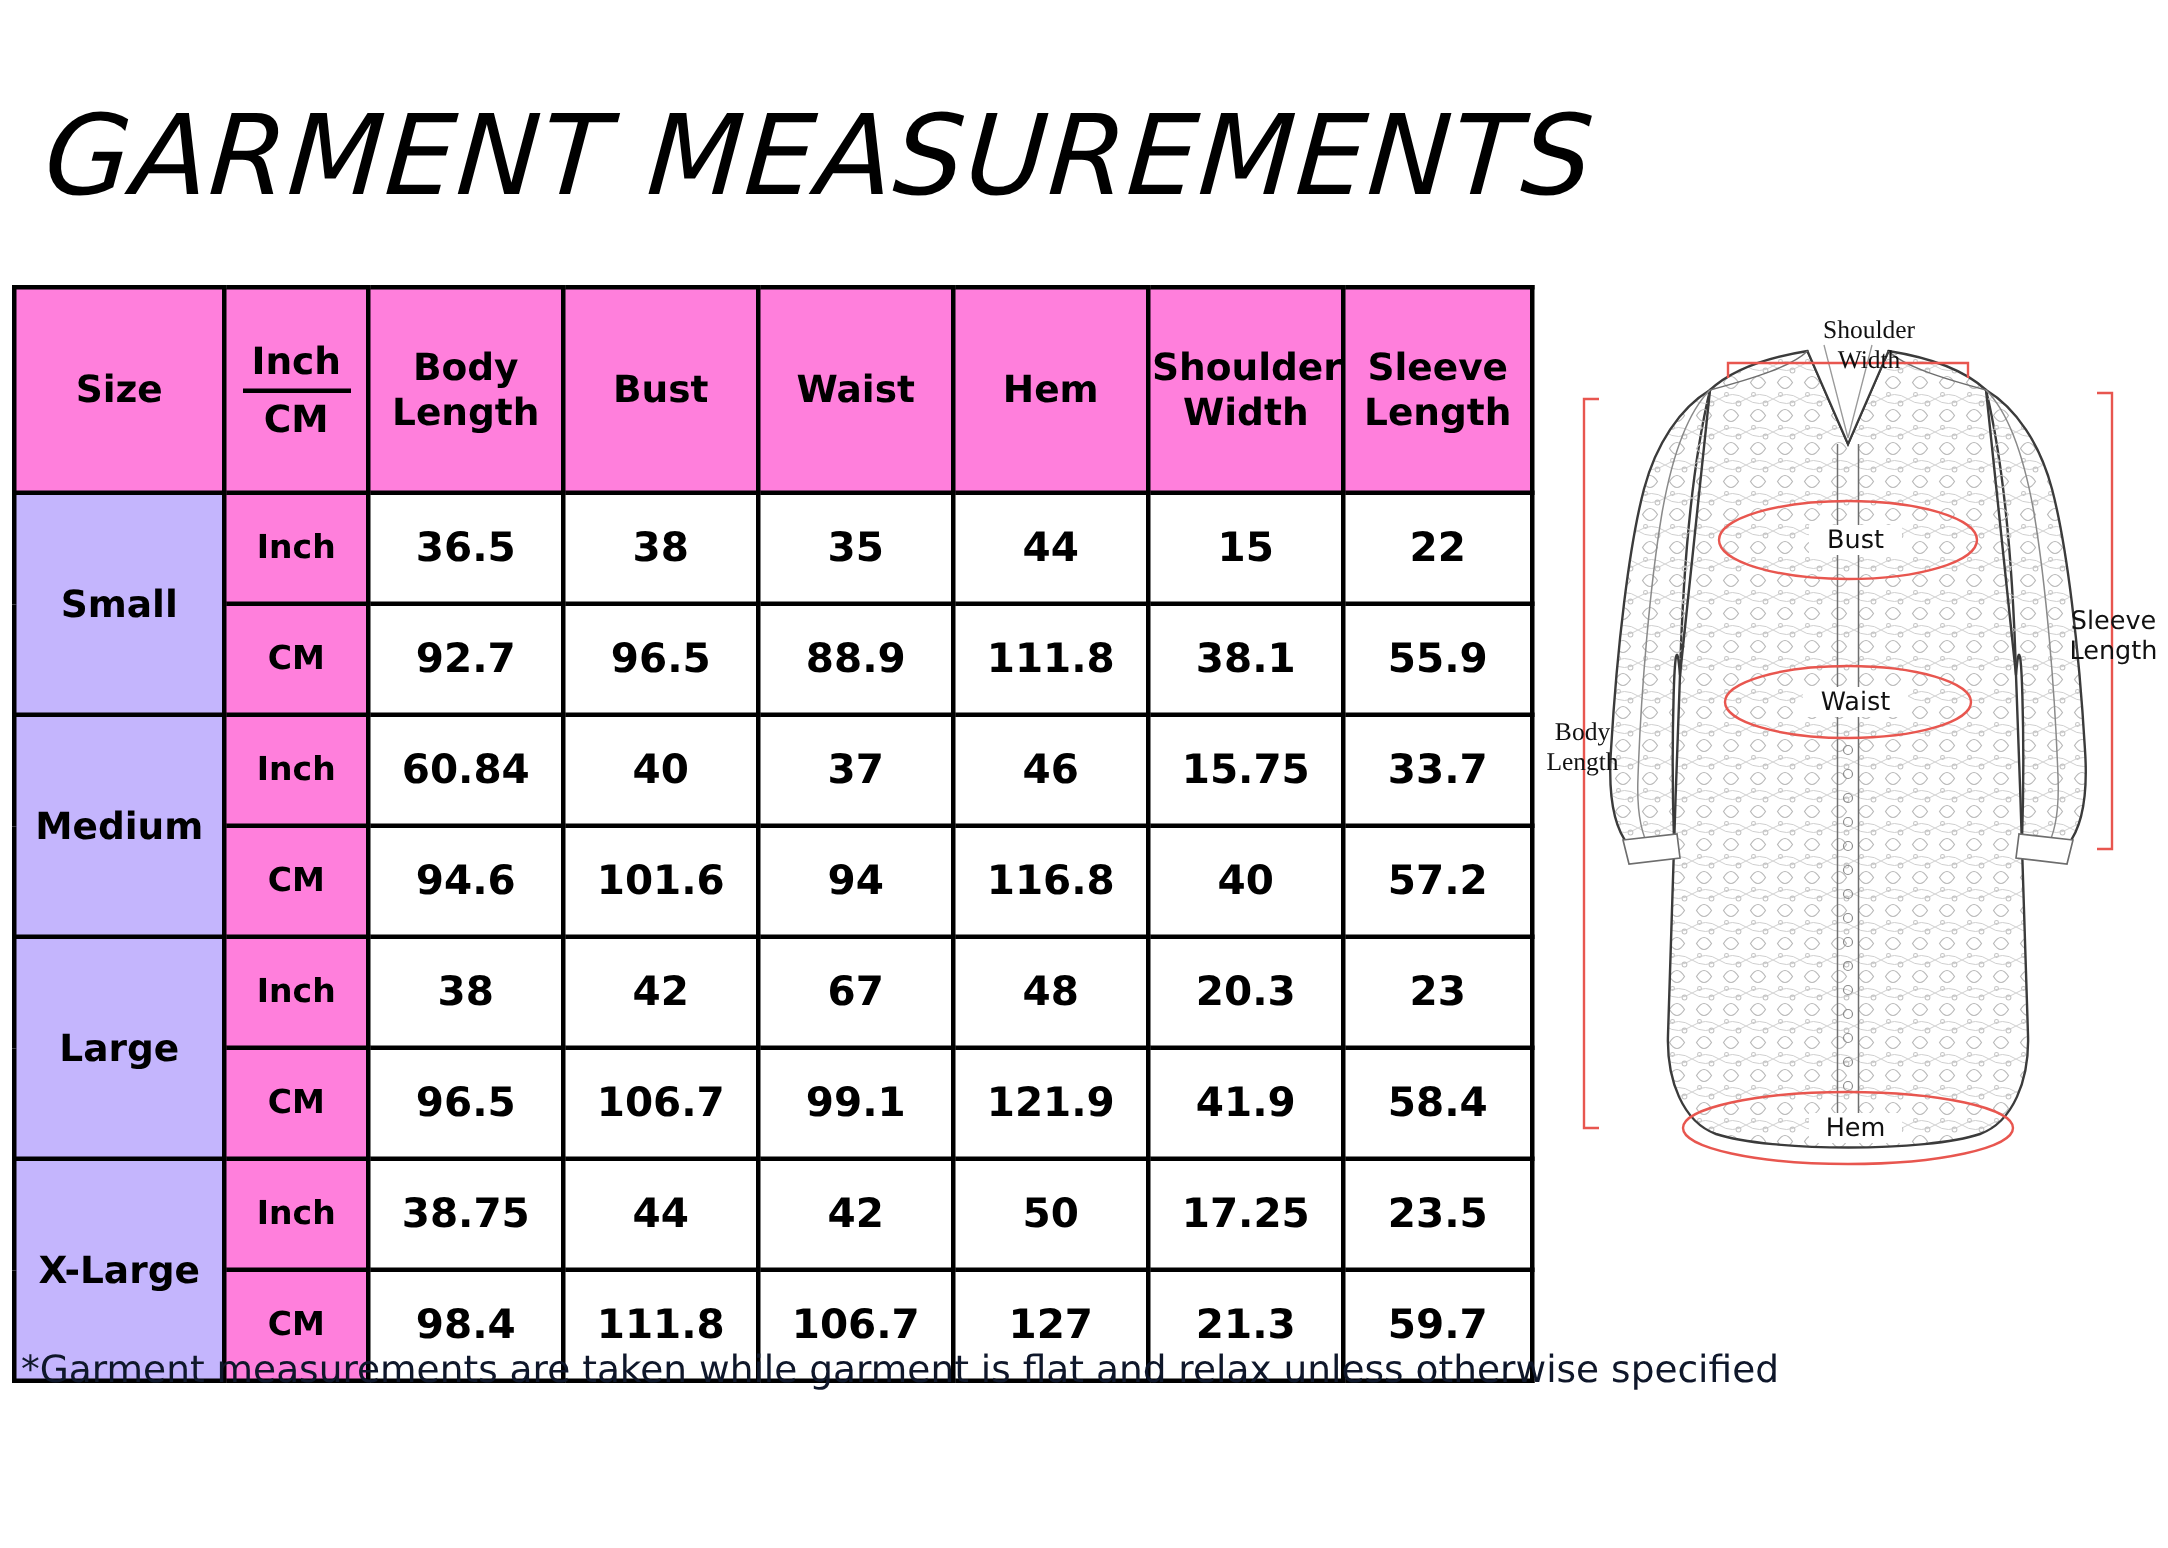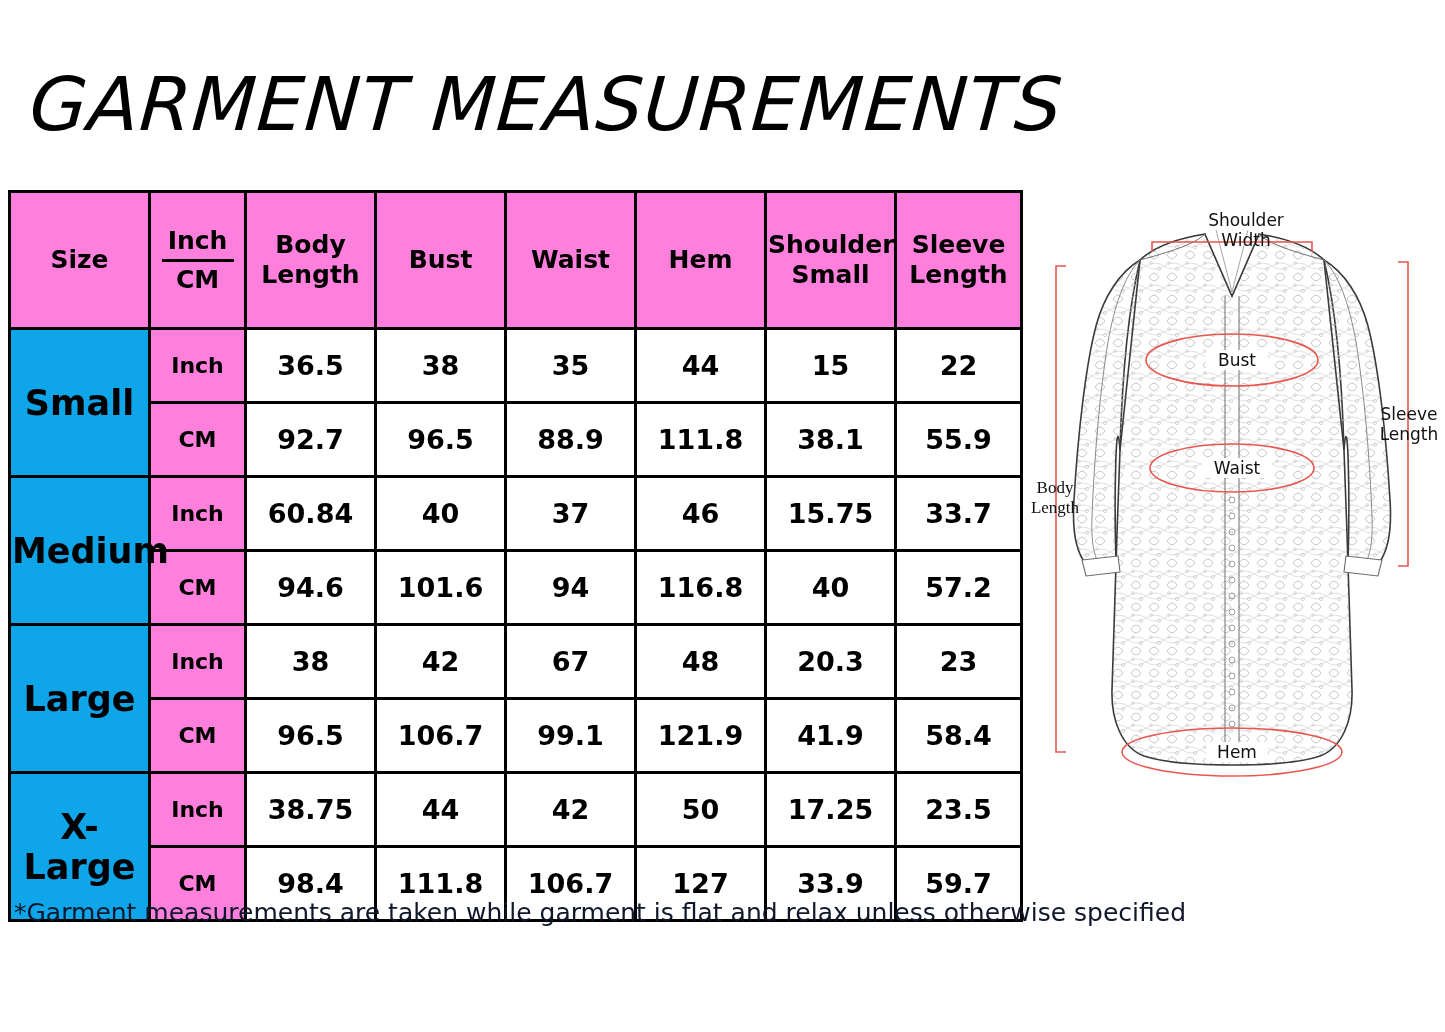--- a/index.html
+++ b/index.html
@@ -59,22 +59,22 @@
     font-weight: bold;
     color: #000000;
   }
   .hdr {
     background: #ff7fdc;
     font-size: 25px;
     height: 132px;
     line-height: 30px;
   }
   .size-cell {
-    background: #0ea5e9;
-    font-size: 35px;
+    background: #c4b5fd;
+    font-size: 25px;
     width: 140px;
   }
   .unit-cell {
     background: #ff7fdc;
     font-size: 22px;
     width: 96px;
     height: 69px;
   }
   .val-cell {
     background: #ffffff;
@@ -167,21 +167,21 @@
           <th class="hdr">
             <div class="unit-stack">
               <div class="u1">Inch</div>
               <div class="u2">CM</div>
             </div>
           </th>
           <th class="hdr">Body Length</th>
           <th class="hdr">Bust</th>
           <th class="hdr">Waist</th>
           <th class="hdr">Hem</th>
-          <th class="hdr">Shoulder Small</th>
+          <th class="hdr">Shoulder Width</th>
           <th class="hdr">Sleeve Length</th>
         </tr>
       </thead>
       <tbody>
 
         <tr>
           <td class="size-cell" rowspan="2">Small</td>
           <td class="unit-cell">Inch</td>
           <td class="val-cell">36.5</td>
           <td class="val-cell">38</td>
@@ -249,21 +249,21 @@
           <td class="val-cell">50</td>
           <td class="val-cell">17.25</td>
           <td class="val-cell">23.5</td>
         </tr>
         <tr>
           <td class="unit-cell">CM</td>
           <td class="val-cell">98.4</td>
           <td class="val-cell">111.8</td>
           <td class="val-cell">106.7</td>
           <td class="val-cell">127</td>
-          <td class="val-cell">33.9</td>
+          <td class="val-cell">21.3</td>
           <td class="val-cell">59.7</td>
         </tr>
       </tbody>
     </table>
   </div>
 
   <div class="footnote">*Garment measurements are taken while garment is flat and relax unless otherwise specified</div>
 
   <div class="diagram">
     <svg width="425" height="600" viewBox="0 0 425 600">
@@ -342,21 +342,21 @@
         <ellipse cx="212" cy="268" rx="82" ry="24"></ellipse>
 
         <ellipse cx="212" cy="552" rx="110" ry="24"></ellipse>
 
         <path d="M46 66 L36 66 L36 552 L46 552"></path>
 
         <path d="M378 62 L388 62 L388 366 L378 366"></path>
       </g>
     </svg>
 
-    <div class="dlabel" style="left:168px; top:10px; width:116px;">
+    <div class="dlabel" style="left:168px; top:10px; width:116px;font-family:Liberation Serif, serif;">
       <div>Shoulder</div>
       <div>Width</div>
     </div>
 
     <div class="dlabel inner" style="left:186px; top:150px; width:56px;">Bust</div>
     <div class="dlabel inner" style="left:182px; top:258px; width:64px;">Waist</div>
     <div class="dlabel inner" style="left:186px; top:542px; width:56px;">Hem</div>
 
     <div class="dlabel" style="left:-10px; top:278px; width:90px;font-family:Liberation Serif, serif;">
       <div>Body</div>

